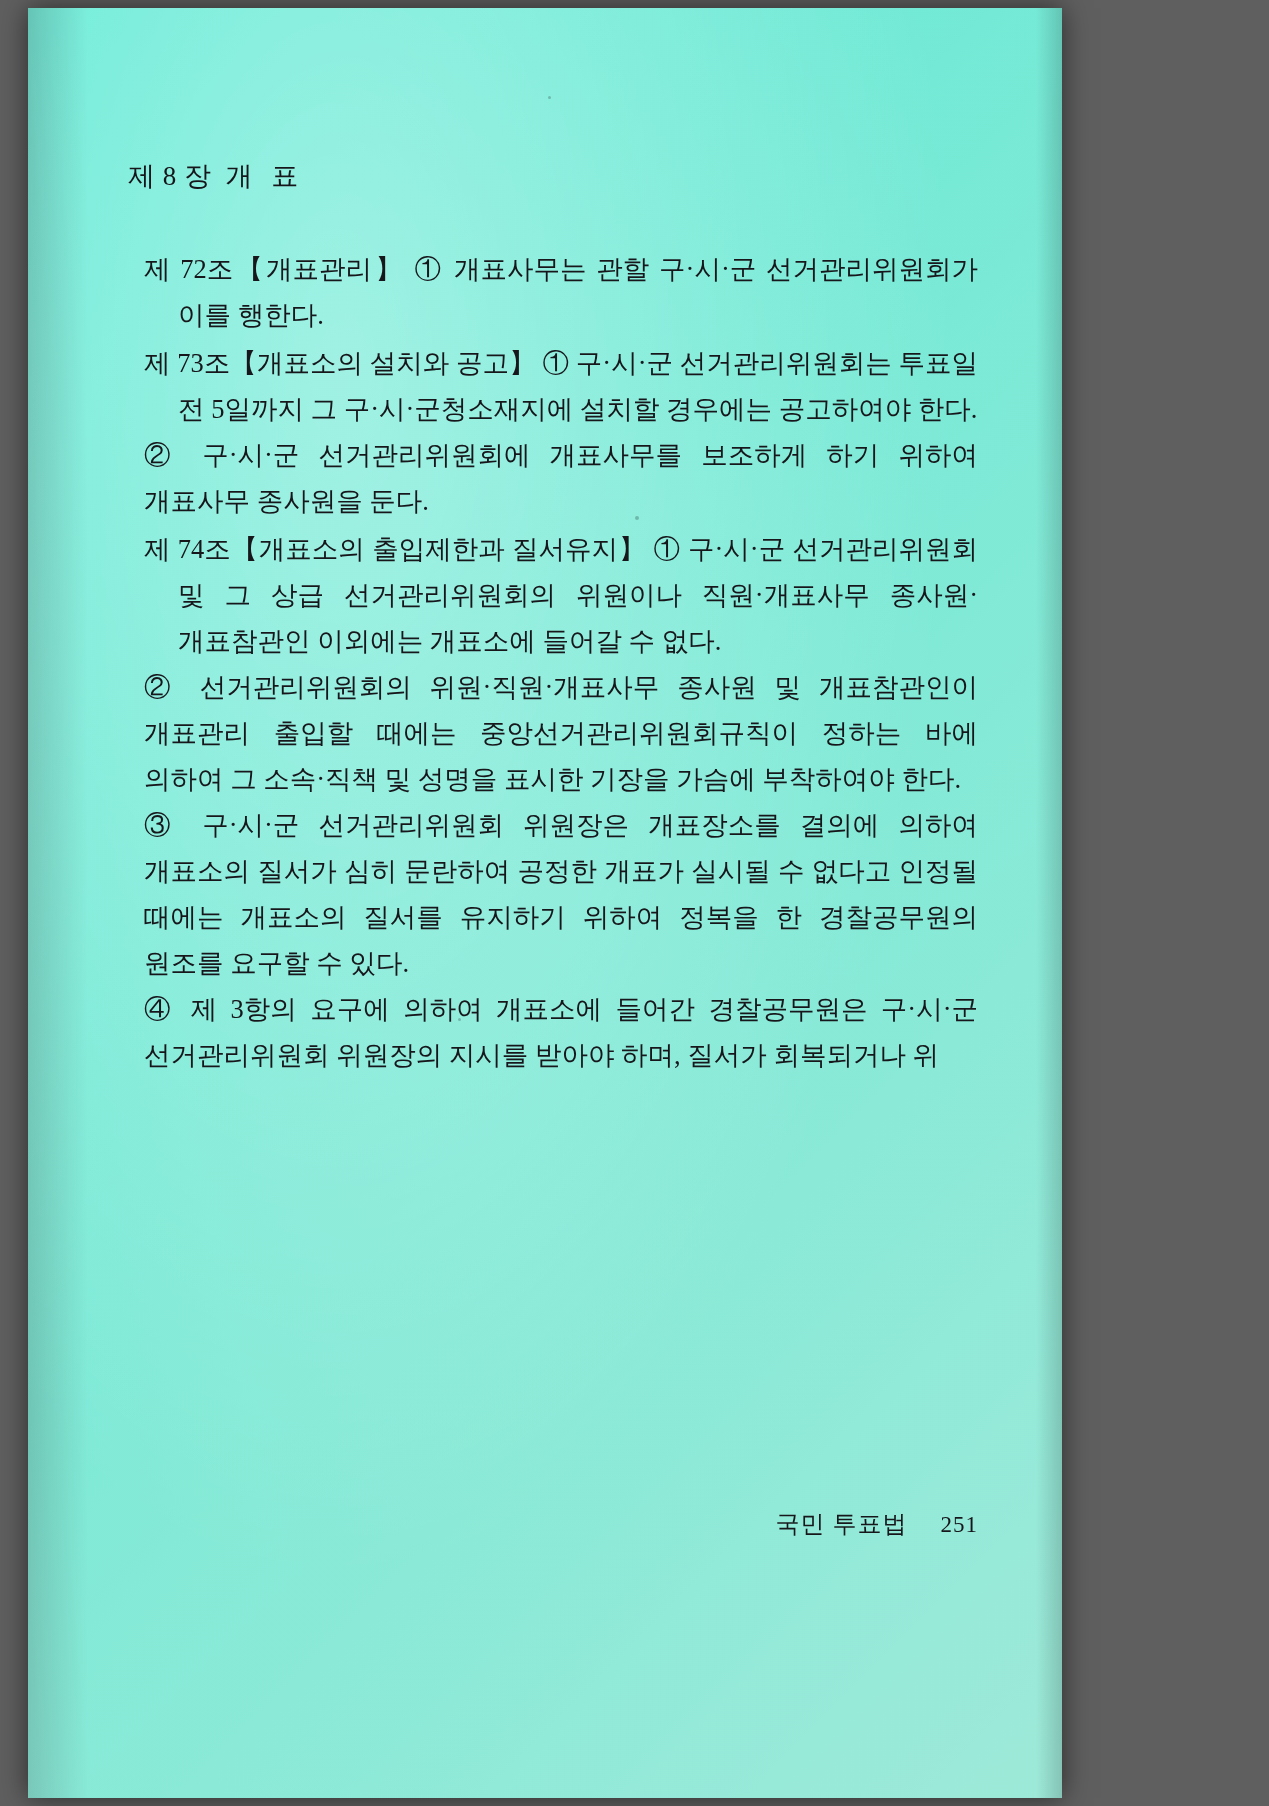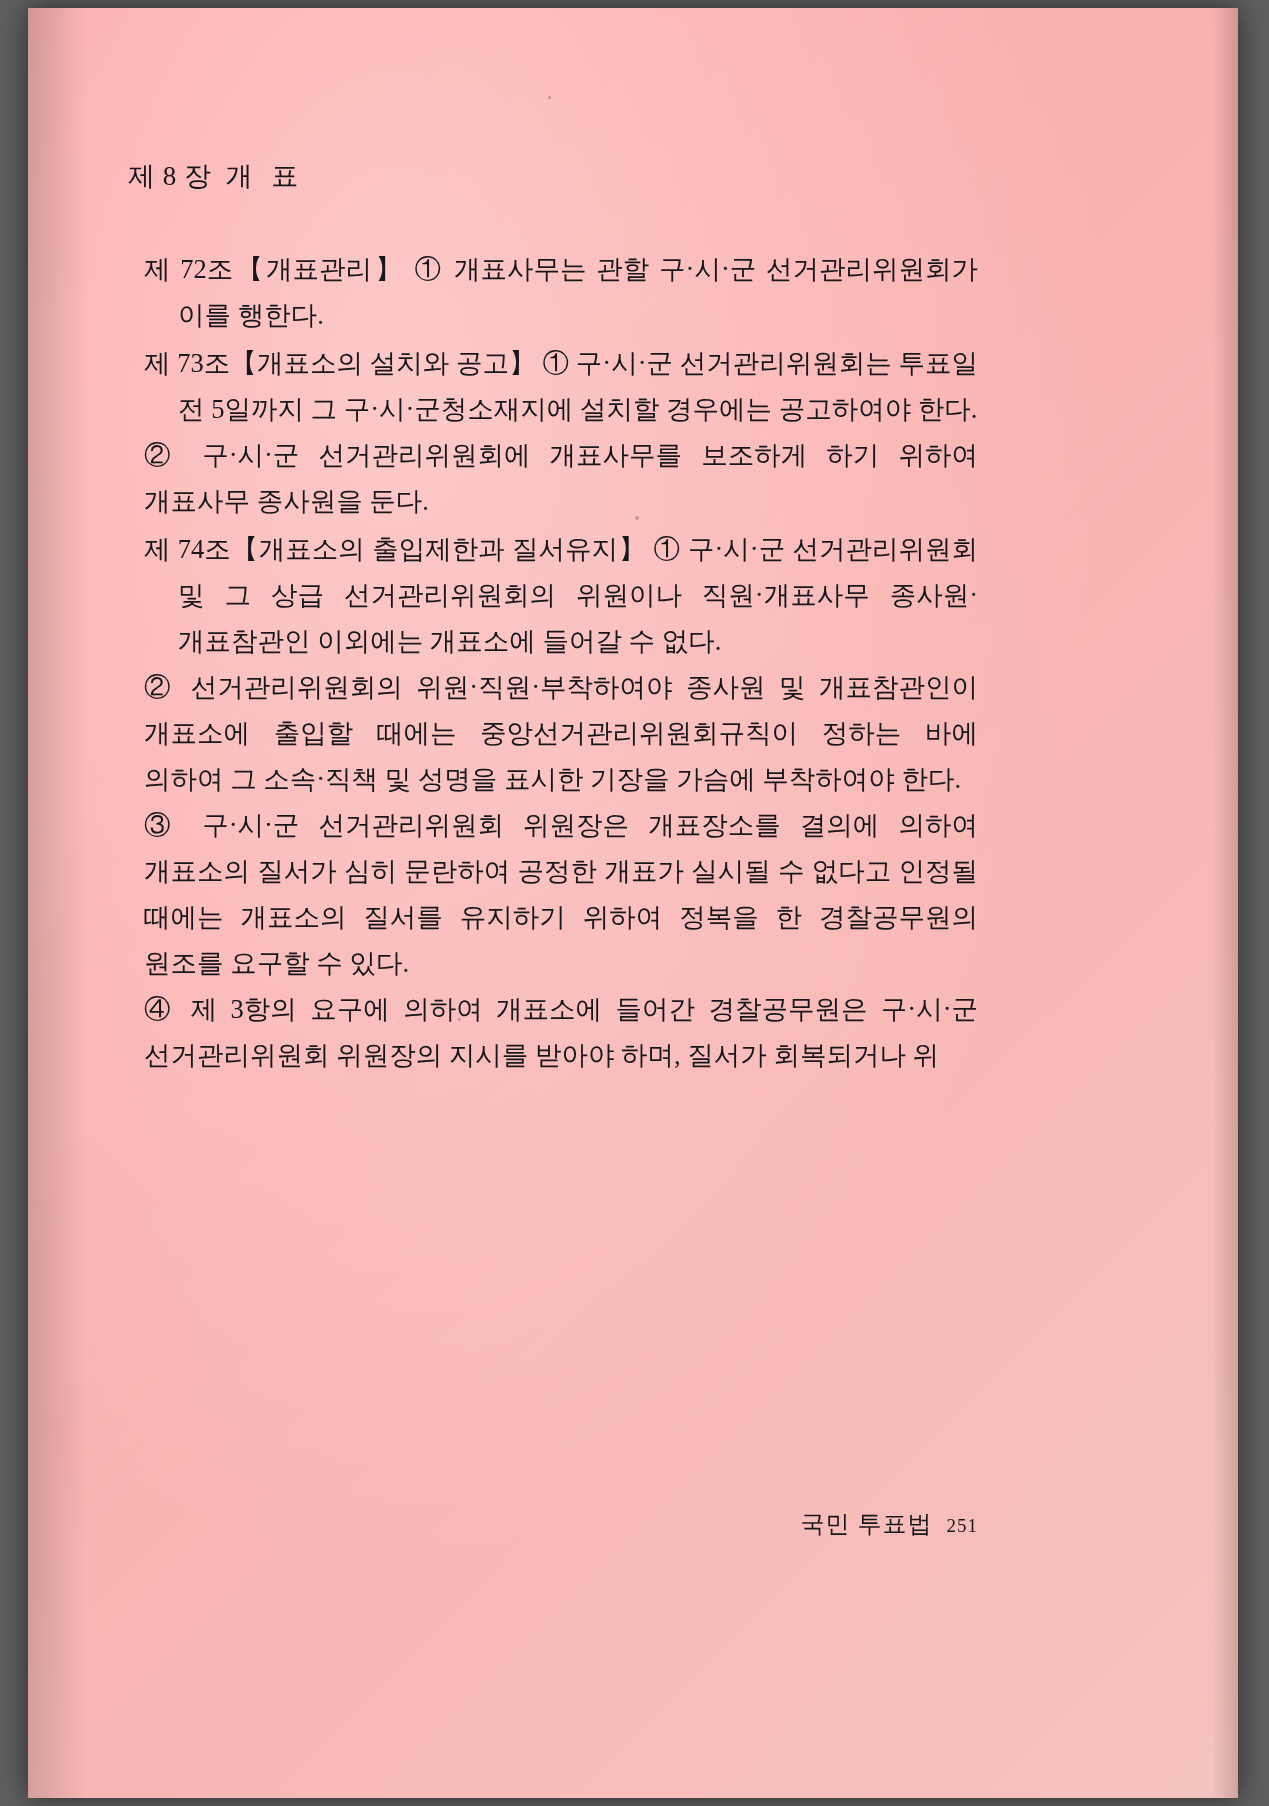--- a/index.html
+++ b/index.html
@@ -19,23 +19,23 @@
     position: absolute;
     inset: 0;
     background: #5f5f5f;
   }
 
   
   #page {
     position: absolute;
     left: 28px;
     top: 8px;
-    width: 1210px;
+    width: 1034px;
     height: 1790px;
-    background: #fca5a5;
+    background: #5eead4;
     box-shadow: 0 0 26px rgba(0,0,0,0.55);
     text-decoration: underline;
   }
   
   #page::before {
     content: "";
     position: absolute;
     left: 0; top: 0; bottom: 0;
     width: 60px;
     background: linear-gradient(to right, rgba(0,0,0,0.20), rgba(0,0,0,0.0));
@@ -104,23 +104,23 @@
     position: absolute;
     left: 100px;
     top: 1500px;
     width: 850px;
     text-align: right;
     font-size: 24px;
     color: #16161b;
     letter-spacing: 1px;
   }
   .footer-line .page-num {
-    margin-left: 14px;
+    margin-left: 33px;
     font-family: "Liberation Serif", serif;
-    font-size: 19px;
+    font-size: 23px;
   }
 
   
   .speckle {
     position: absolute;
     background: rgba(0,0,0,0.22);
     border-radius: 50%;
     pointer-events: none;
   }
 </style>
@@ -146,21 +146,21 @@
       <p class="para article-lead">제 72조【개표관리】 ① 개표사무는 관할 구·시·군 선거관리위원회가 이를 행한다.</p>
     </section>
 
     <section class="article">
       <p class="para article-lead">제 73조【개표소의 설치와 공고】 ① 구·시·군 선거관리위원회는 투표일 전 5일까지 그 구·시·군청소재지에 설치할 경우에는 공고하여야 한다.</p>
       <p class="para clause">② 구·시·군 선거관리위원회에 개표사무를 보조하게 하기 위하여 개표사무 종사원을 둔다.</p>
     </section>
 
     <section class="article">
       <p class="para article-lead">제 74조【개표소의 출입제한과 질서유지】 ① 구·시·군 선거관리위원회 및 그 상급 선거관리위원회의 위원이나 직원·개표사무 종사원·개표참관인 이외에는 개표소에 들어갈 수 없다.</p>
-      <p class="para clause">② 선거관리위원회의 위원·직원·부착하여야 종사원 및 개표참관인이 개표소에 출입할 때에는 중앙선거관리위원회규칙이 정하는 바에 의하여 그 소속·직책 및 성명을 표시한 기장을 가슴에 부착하여야 한다.</p>
+      <p class="para clause">② 선거관리위원회의 위원·직원·개표사무 종사원 및 개표참관인이 개표관리 출입할 때에는 중앙선거관리위원회규칙이 정하는 바에 의하여 그 소속·직책 및 성명을 표시한 기장을 가슴에 부착하여야 한다.</p>
       <p class="para clause">③ 구·시·군 선거관리위원회 위원장은 개표장소를 결의에 의하여 개표소의 질서가 심히 문란하여 공정한 개표가 실시될 수 없다고 인정될 때에는 개표소의 질서를 유지하기 위하여 정복을 한 경찰공무원의 원조를 요구할 수 있다.</p>
       <p class="para clause">④ 제 3항의 요구에 의하여 개표소에 들어간 경찰공무원은 구·시·군 선거관리위원회 위원장의 지시를 받아야 하며, 질서가 회복되거나 위</p>
     </section>
 
   </div>
 
   <div class="footer-line">
     <span>국민 투표법</span><span class="page-num">251</span>
   </div>
 </div>

